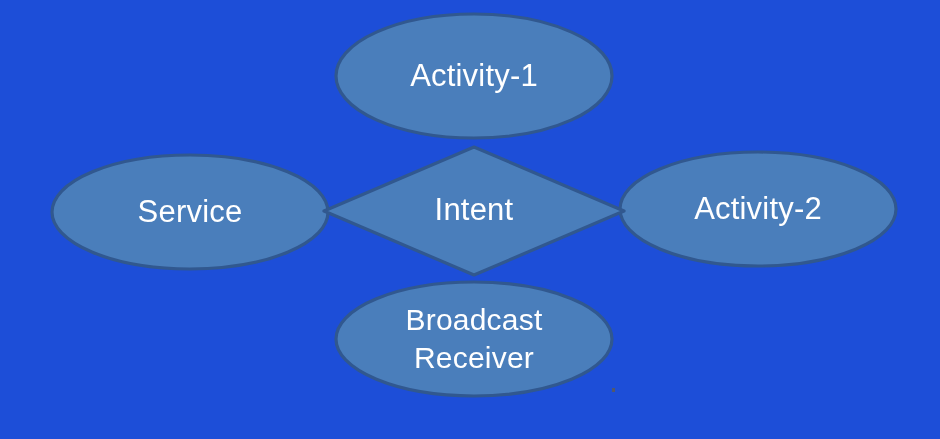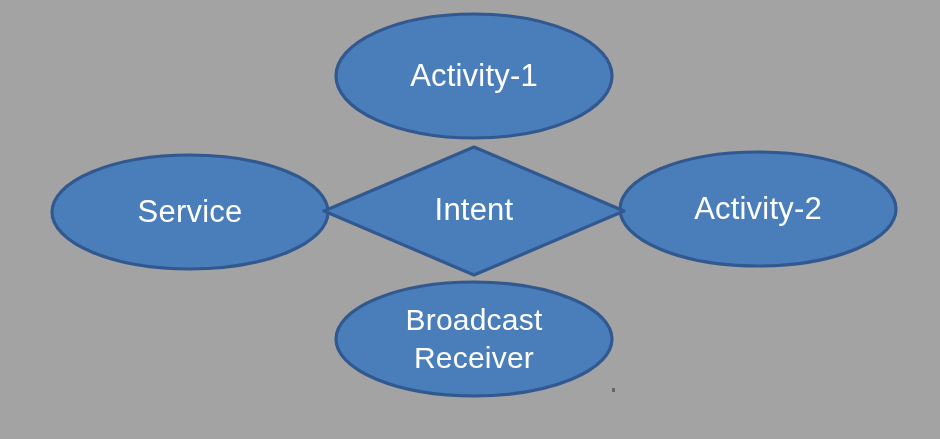--- a/index.html
+++ b/index.html
@@ -7,21 +7,21 @@
     padding: 0;
     background: #ffffff;
   }
   body {
     font-family: "Liberation Sans", sans-serif;
   }
   #canvas {
     position: relative;
     width: 940px;
     height: 439px;
-    background: #a3a3a3;
+    background: #1d4ed8;
     overflow: hidden;
   }
   #diagram-svg {
     position: absolute;
     left: 0;
     top: 0;
     width: 940px;
     height: 439px;
     display: block;
   }

